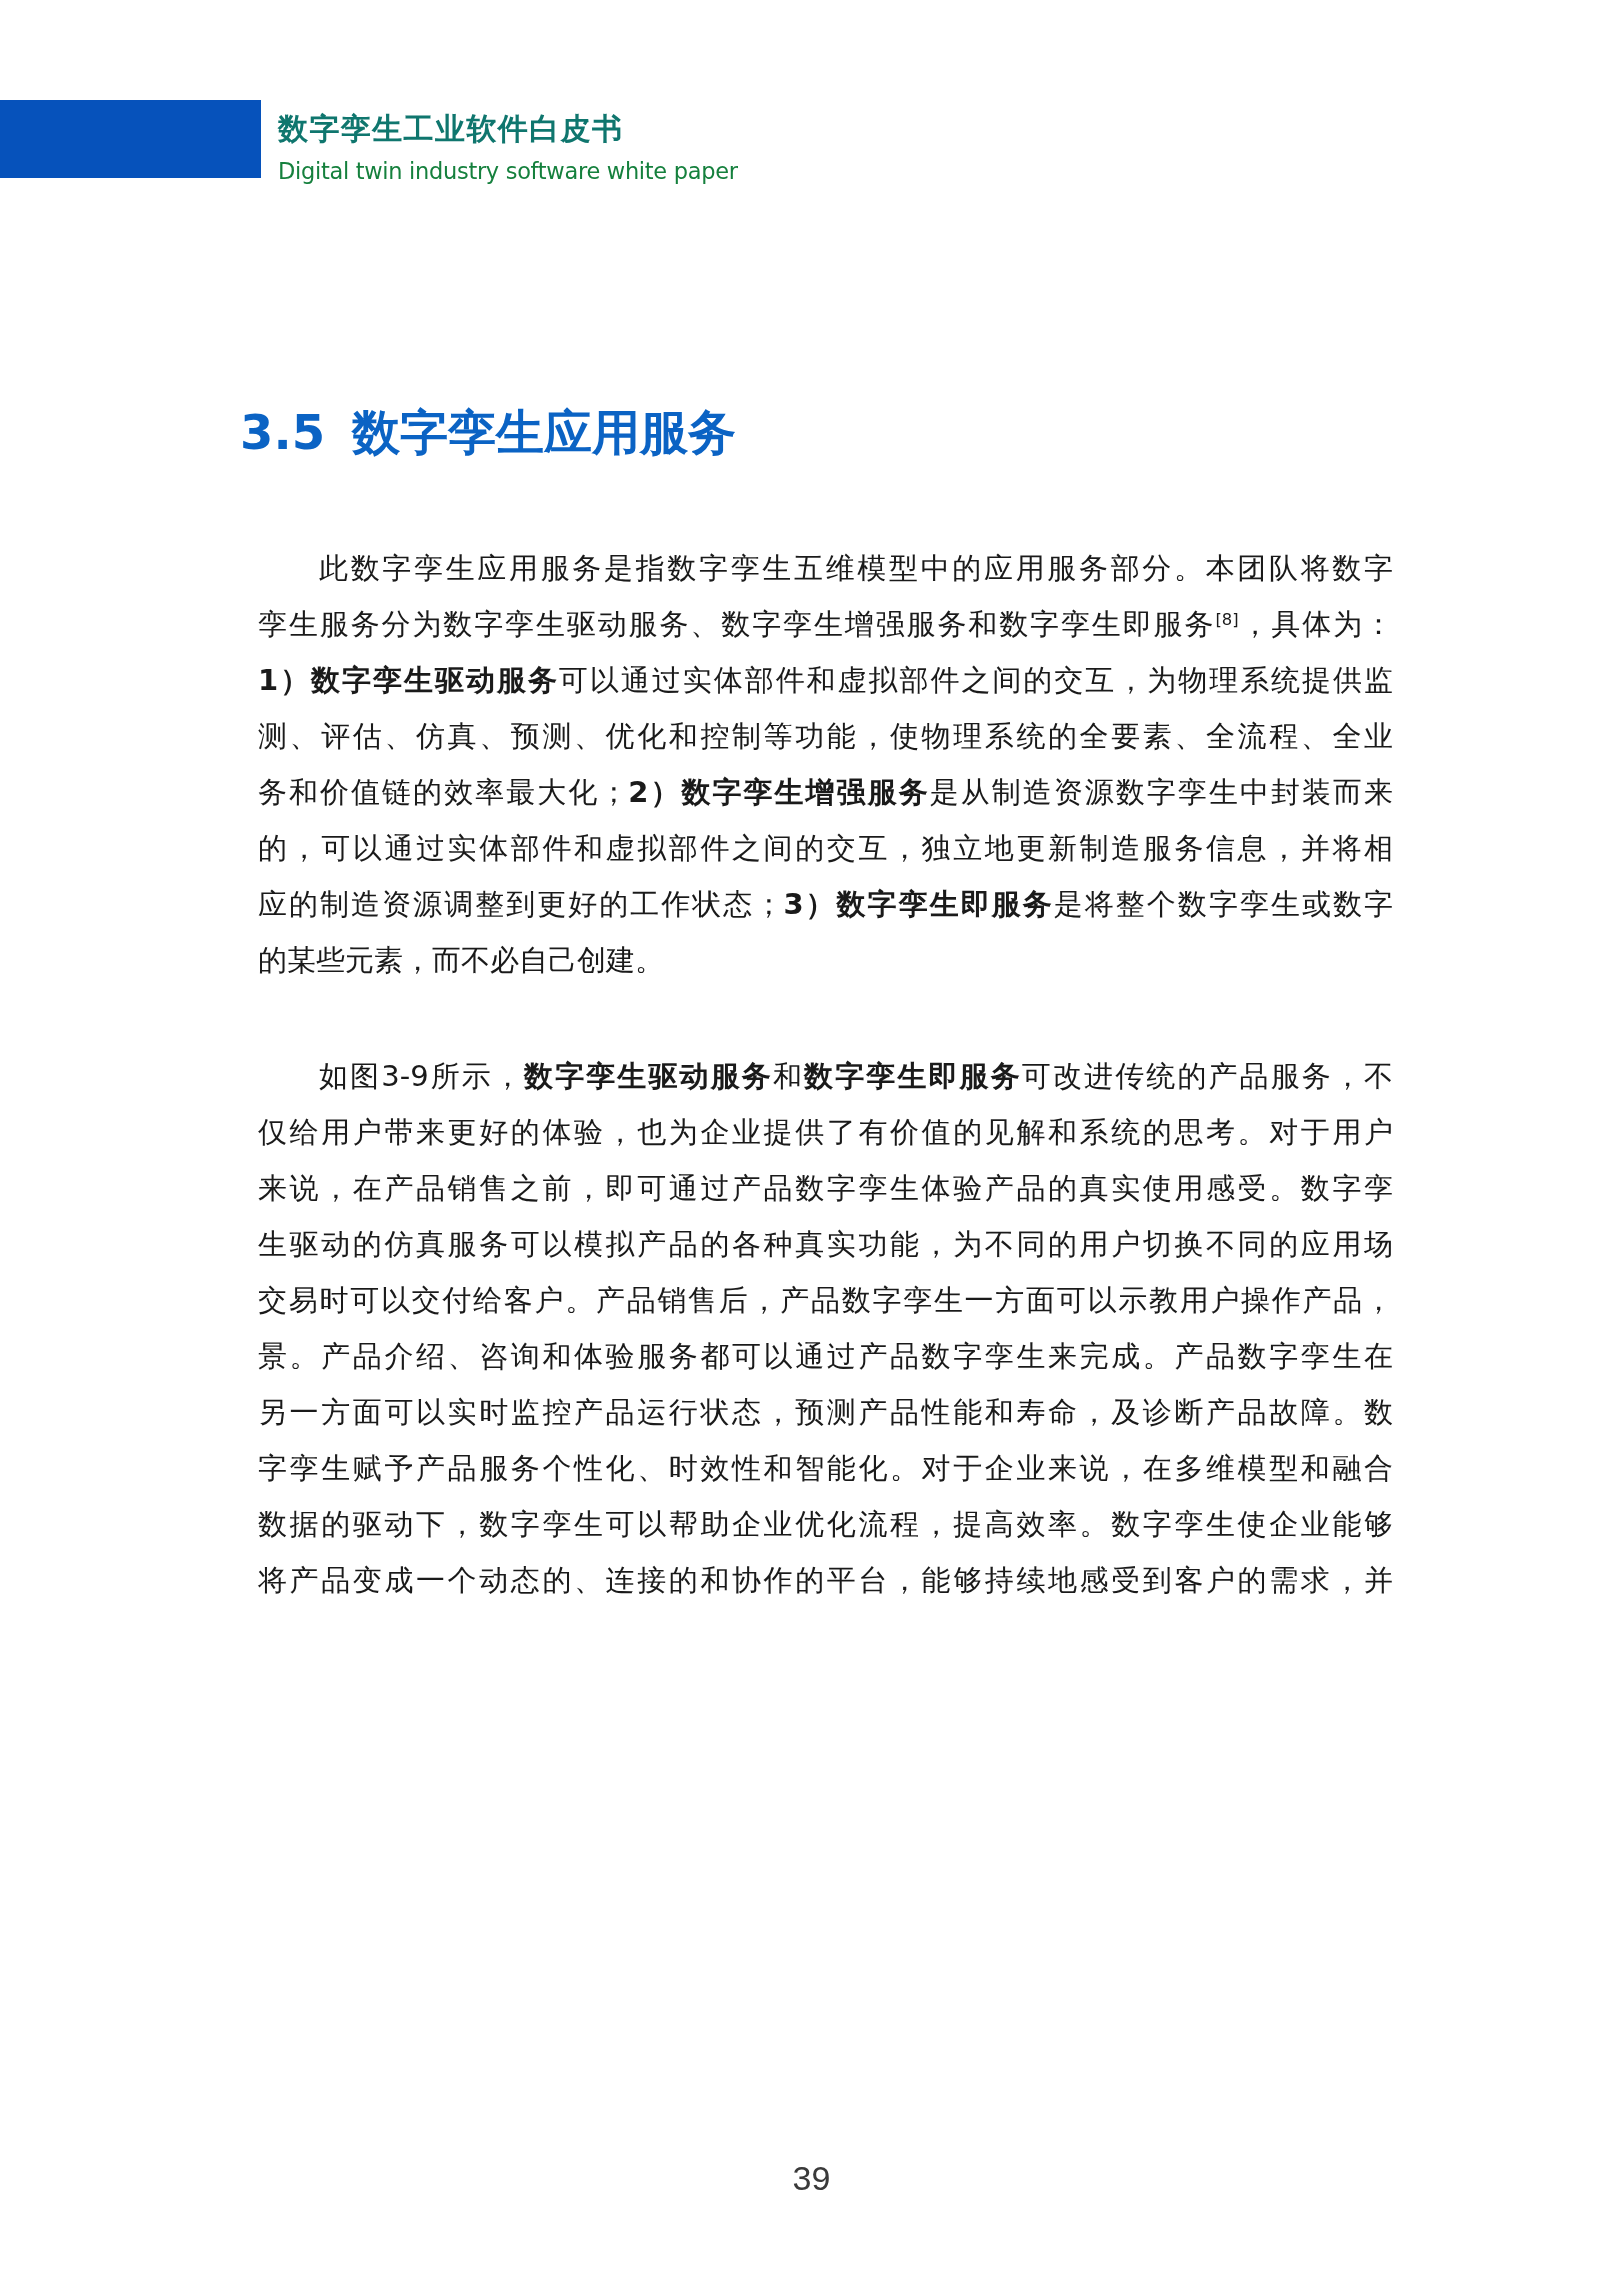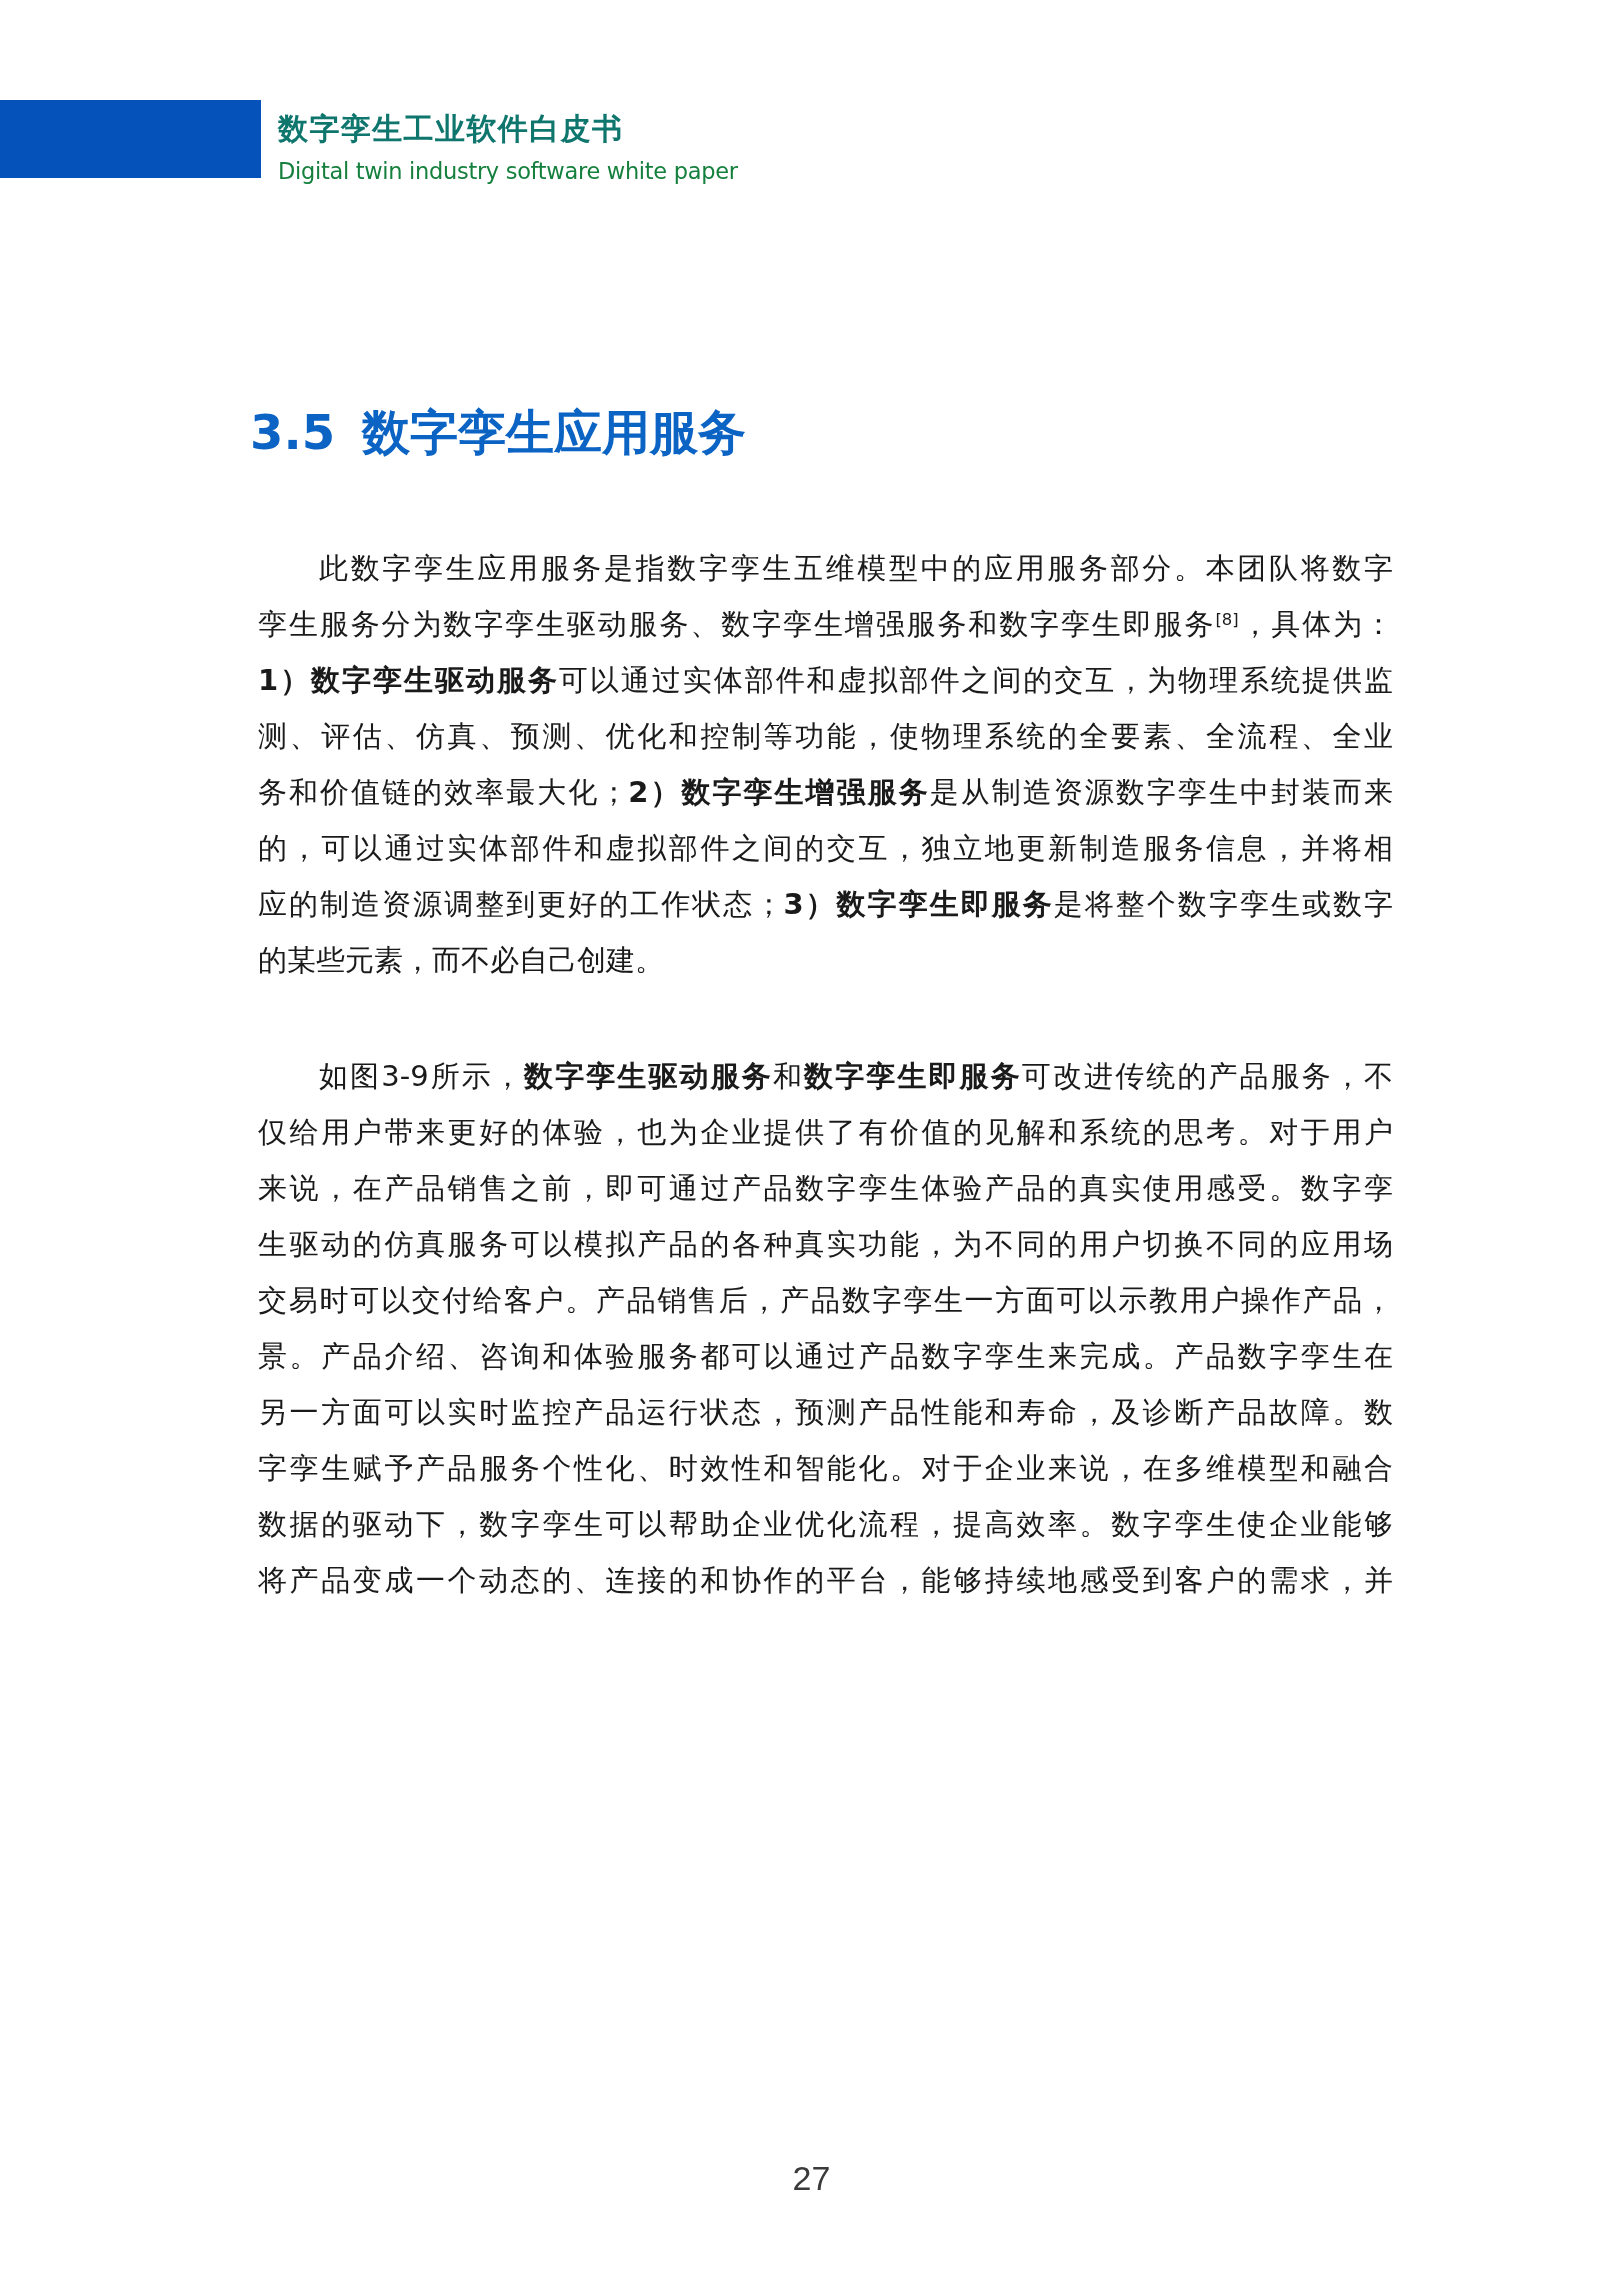--- a/index.html
+++ b/index.html
@@ -3,21 +3,21 @@
 <meta charset="utf-8">
 <style>
   html, body { margin: 0; padding: 0; background: #ffffff; }
   body { width: 1623px; height: 2295px; position: relative; overflow: hidden;
          font-family: "DejaVu Sans", "Liberation Sans", sans-serif; color: #1a1a1a; }
   .header-bar { position: absolute; left: 0; top: 100px; width: 261px; height: 78px; background: #0652bb; }
   .header-title { position: absolute; left: 278px; top: 108px; font-size: 30px; font-weight: bold;
                   color: #0f766e; letter-spacing: 1.4px; line-height: 41px; white-space: nowrap; }
   .header-subtitle { position: absolute; left: 278px; top: 151px; font-size: 22.5px; font-weight: normal;
                      color: #15803d; line-height: 41px; white-space: nowrap; letter-spacing: -0.3px; }
-  .section-heading { position: absolute; left: 250px; top: 401px; font-size: 48px; font-weight: bold;
+  .section-heading { position: absolute; left: 240px; top: 401px; font-size: 48px; font-weight: bold;
                      color: #0b63c4; line-height: 63px; white-space: nowrap; }
   .section-heading .num { margin-right: 27px; }
   .body-text { position: absolute; left: 258px; width: 1135px; font-size: 29px; }
   .line { display: block; height: 56px; line-height: 56px; white-space: nowrap;
           text-align: justify; text-align-last: justify; overflow: visible; }
   .line.last { text-align-last: left; }
   .line.indent { padding-left: 61px; }
   .b { font-weight: bold; }
   .sup { font-size: 16.4px; vertical-align: 9.5px; line-height: 0; }
   #para-1 { top: 540px; }
@@ -52,14 +52,14 @@
     <span class="line"><span>来说，在产品销售之前，即可通过产品数字孪生体验产品的真实使用感受。数字孪</span></span>
     <span class="line"><span>生驱动的仿真服务可以模拟产品的各种真实功能，为不同的用户切换不同的应用场</span></span>
     <span class="line"><span>交易时可以交付给客户。产品销售后，产品数字孪生一方面可以示教用户操作产品，</span></span>
     <span class="line"><span>景。产品介绍、咨询和体验服务都可以通过产品数字孪生来完成。产品数字孪生在</span></span>
     <span class="line"><span>另一方面可以实时监控产品运行状态，预测产品性能和寿命，及诊断产品故障。数</span></span>
     <span class="line"><span>字孪生赋予产品服务个性化、时效性和智能化。对于企业来说，在多维模型和融合</span></span>
     <span class="line"><span>数据的驱动下，数字孪生可以帮助企业优化流程，提高效率。数字孪生使企业能够</span></span>
     <span class="line"><span>将产品变成一个动态的、连接的和协作的平台，能够持续地感受到客户的需求，并</span></span>
   </div>
 
-<div class="page-number">27</div>
+<div class="page-number">39</div>
 
 
 </body></html>

